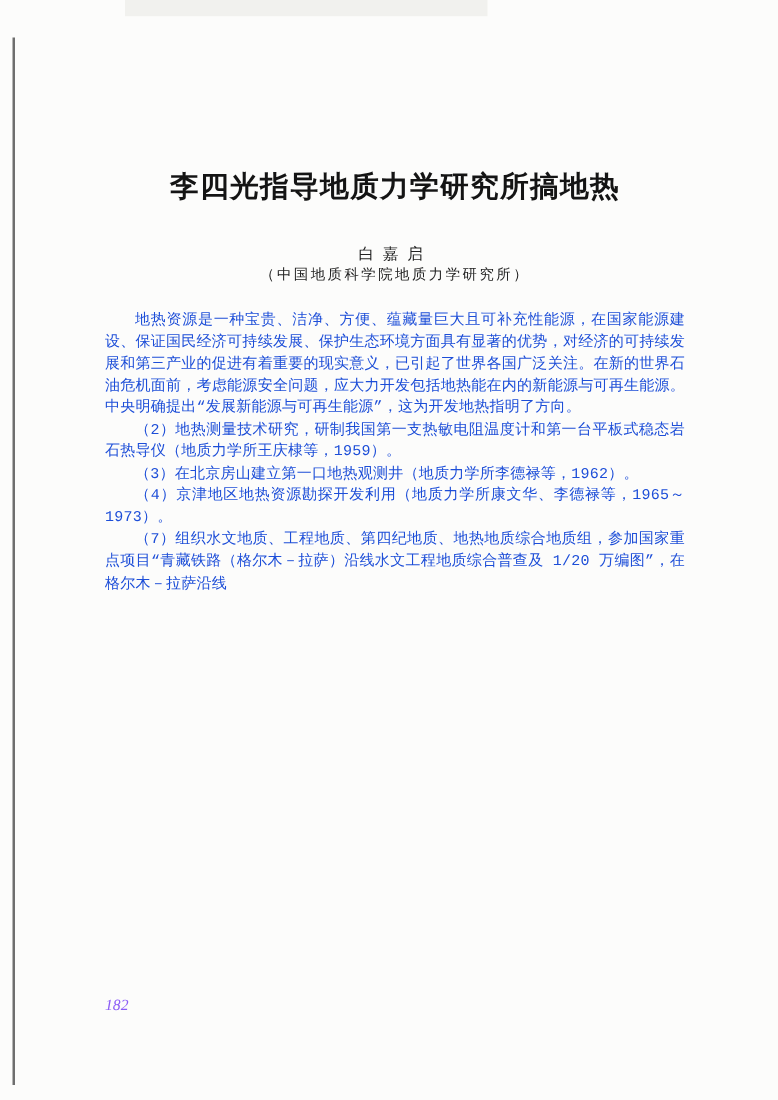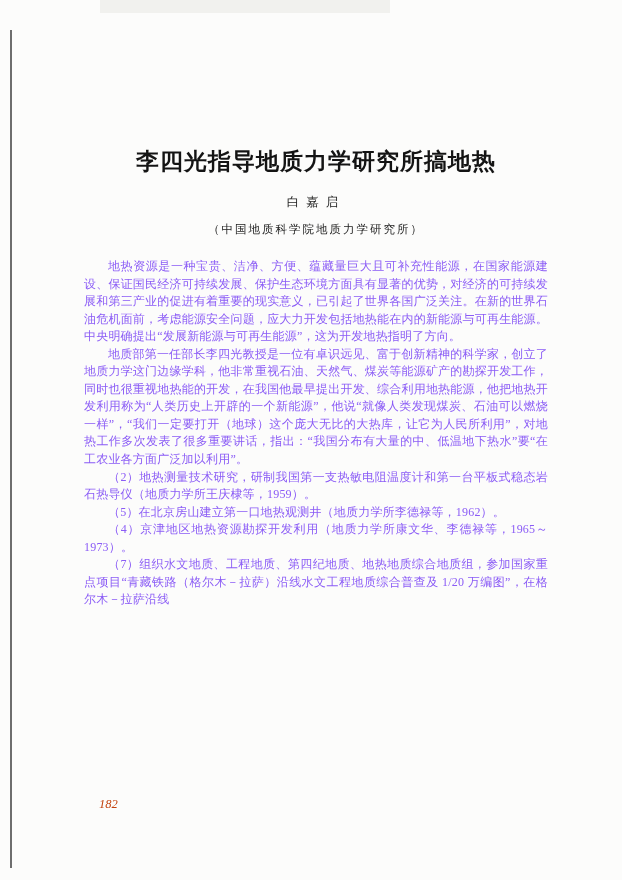--- a/index.html
+++ b/index.html
@@ -23,78 +23,77 @@
     position: absolute; left: 10px; top: 30px;
     width: 2px; height: 838px;
     background: #6e6e6e;
   }
   .article {
     position: absolute; left: 84px; top: 134px;
     width: 464px;
     color: #1b1b1b;
   }
   .title {
-    margin: 12px;
+    margin: 0;
     font-size: 23px;
     font-weight: 700;
     text-align: center;
     letter-spacing: 1px;
     color: #141414;
     white-space: nowrap;
   }
   .author {
-    margin-top: 17px;
+    margin-top: 30px;
     text-align: center;
     font-size: 12.5px;
     letter-spacing: 7px;
     color: #222;
   }
   .affiliation {
-    margin-top: 11px;
     text-align: center;
     font-size: 11.5px;
     letter-spacing: 2px;
     color: #222;
   }
   .body-text {
     margin-top: 21px;
   }
   .body-text p {
     margin: 0;
     font-size: 12px;
     line-height: 17.55px;
     text-align: justify;
     text-justify: inter-ideograph;
     text-indent: 2em;
     letter-spacing: 0.2px;
-    color: #8b5cf6;
+    color: #1d4ed8;
+    font-family: Liberation Mono, monospace;
   }
   .page-number {
-    position: absolute; left: 99px; top: 797px;
+    position: absolute; left: 84px; top: 797px;
     font-size: 12.5px;
     font-style: italic;
-    color: #c2410c;
+    color: #8b5cf6;
   }
 </style>
 </head>
 <body>
 
 <div class="sheet">
   <div class="top-smudge"></div>
   <div class="scan-edge-left"></div>
 
   <div class="article">
     <h1 class="title">李四光指导地质力学研究所搞地热</h1>
     <div class="author">白嘉启</div>
     <div class="affiliation">（中国地质科学院地质力学研究所）</div>
 
     <div class="body-text">
       <p>地热资源是一种宝贵、洁净、方便、蕴藏量巨大且可补充性能源，在国家能源建设、保证国民经济可持续发展、保护生态环境方面具有显著的优势，对经济的可持续发展和第三产业的促进有着重要的现实意义，已引起了世界各国广泛关注。在新的世界石油危机面前，考虑能源安全问题，应大力开发包括地热能在内的新能源与可再生能源。中央明确提出“发展新能源与可再生能源”，这为开发地热指明了方向。</p>
-      <p>地质部第一任部长李四光教授是一位有卓识远见、富于创新精神的科学家，创立了地质力学这门边缘学科，他非常重视石油、天然气、煤炭等能源矿产的勘探开发工作，同时也很重视地热能的开发，在我国他最早提出开发、综合利用地热能源，他把地热开发利用称为“人类历史上开辟的一个新能源”，他说“就像人类发现煤炭、石油可以燃烧一样”，“我们一定要打开（地球）这个庞大无比的大热库，让它为人民所利用”，对地热工作多次发表了很多重要讲话，指出：“我国分布有大量的中、低温地下热水”要“在工农业各方面广泛加以利用”。</p>
       <p>（2）地热测量技术研究，研制我国第一支热敏电阻温度计和第一台平板式稳态岩石热导仪（地质力学所王庆棣等，1959）。</p>
-      <p>（5）在北京房山建立第一口地热观测井（地质力学所李德禄等，1962）。</p>
+      <p>（3）在北京房山建立第一口地热观测井（地质力学所李德禄等，1962）。</p>
       <p>（4）京津地区地热资源勘探开发利用（地质力学所康文华、李德禄等，1965～1973）。</p>
       <p>（7）组织水文地质、工程地质、第四纪地质、地热地质综合地质组，参加国家重点项目“青藏铁路（格尔木－拉萨）沿线水文工程地质综合普查及 1/20 万编图”，在格尔木－拉萨沿线</p>
     </div>
   </div>
 
   <div class="page-number">182</div>
 </div>
 
 </body></html>

